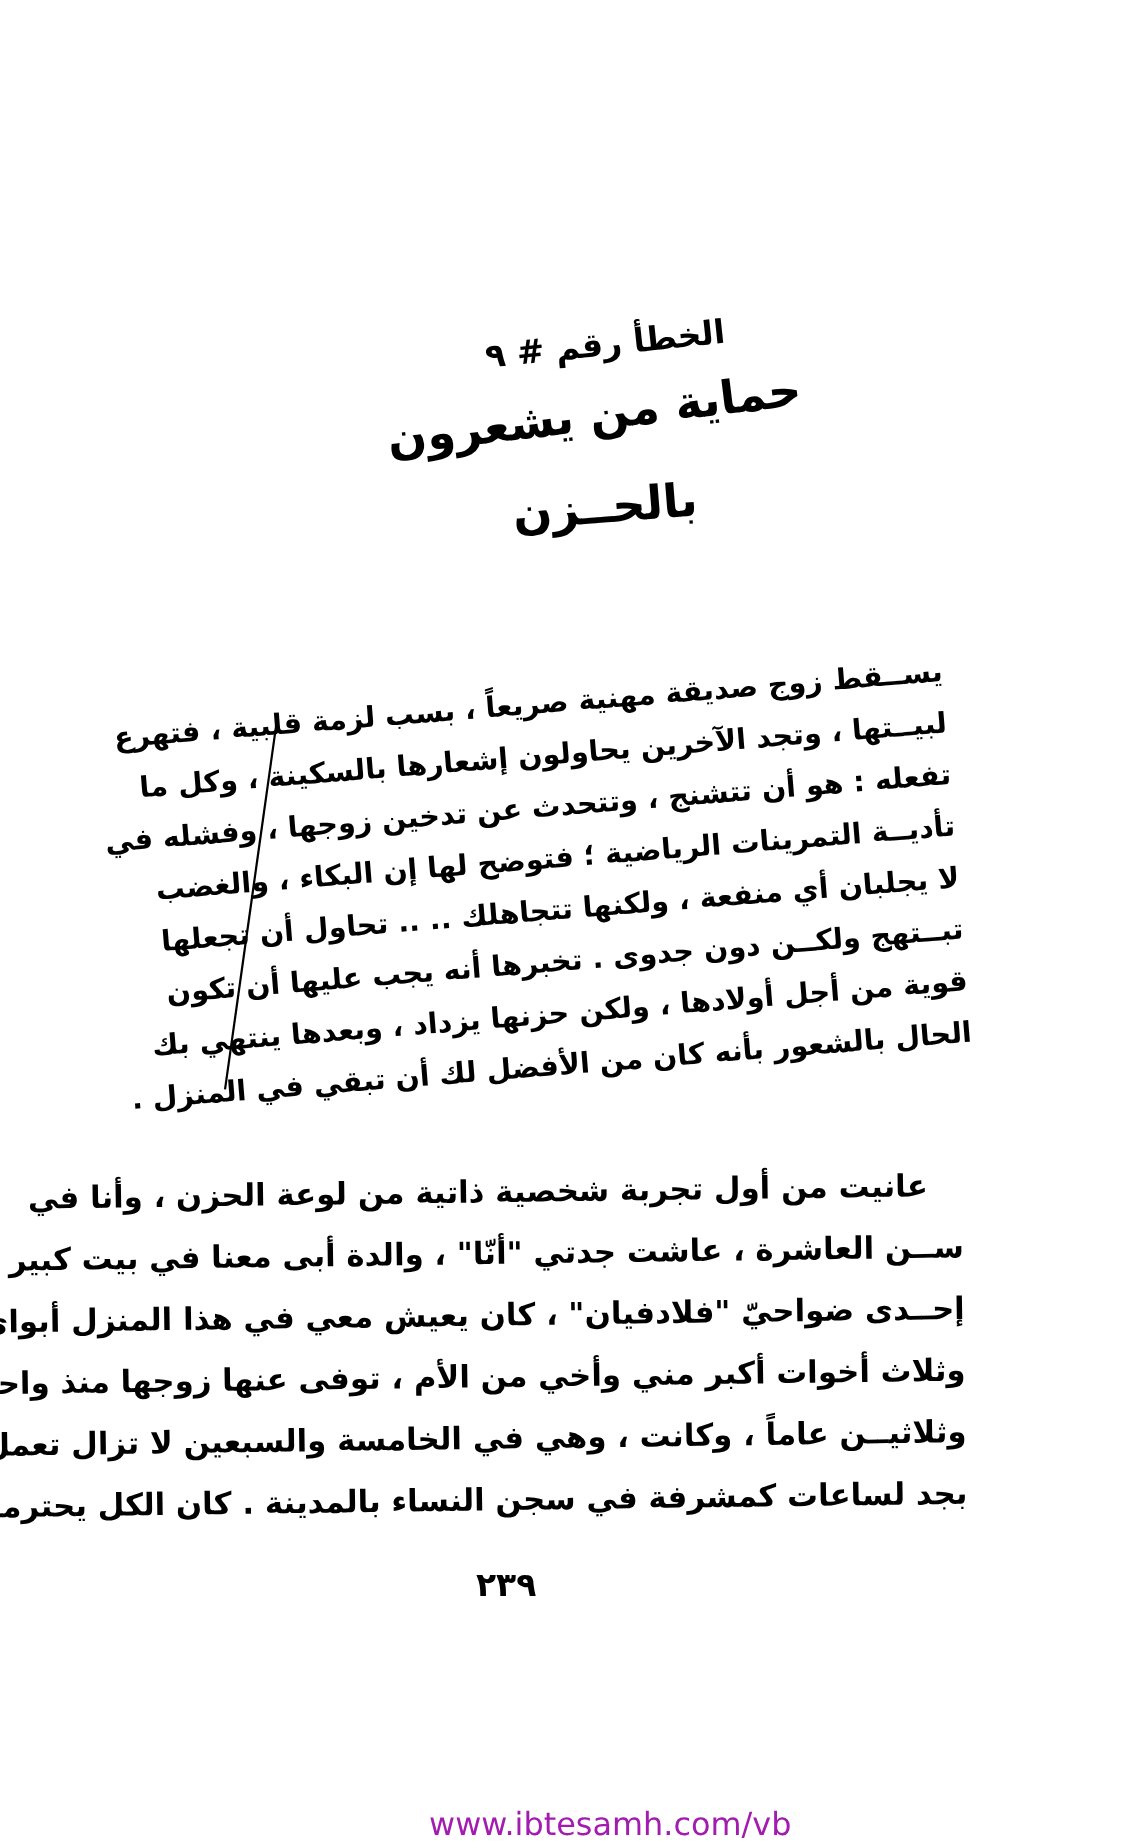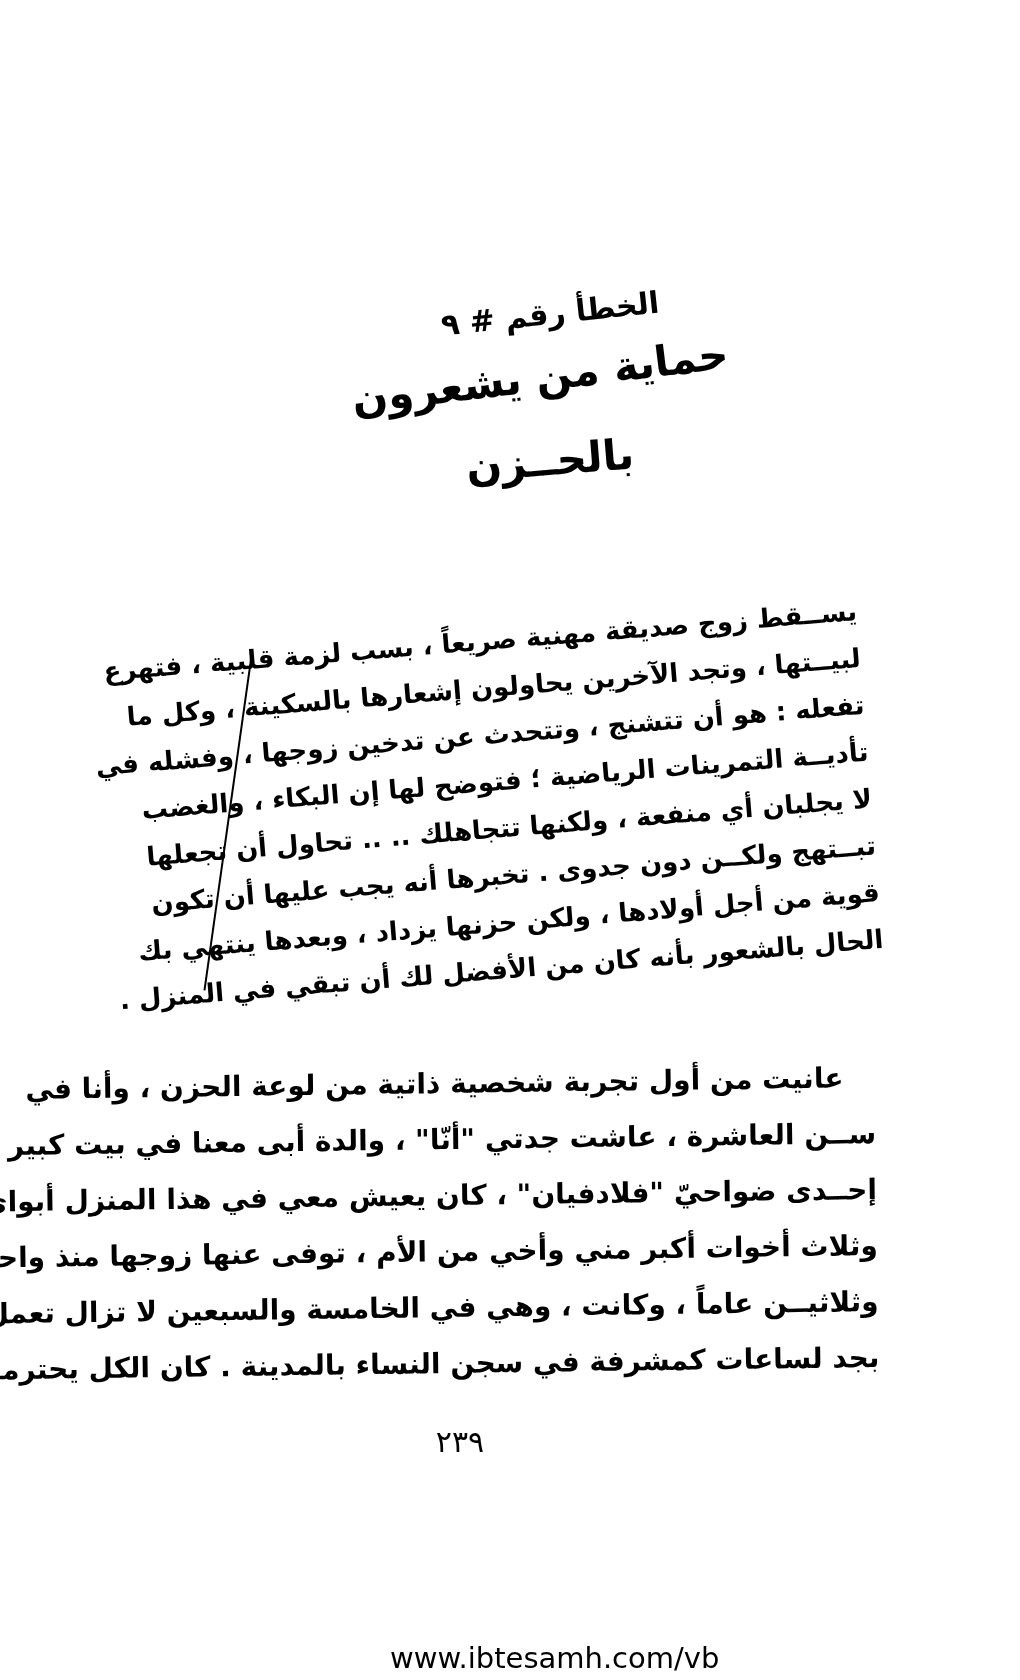--- a/index.html
+++ b/index.html
@@ -79,21 +79,21 @@
     direction: rtl;
     font-size: 28px; font-weight: 700;
     line-height: 56px;
   }
   .body-par .jline { height: 56px; }
   .body-par .first-line { padding-right: 32px; padding-left: 30px; }
 
   
   .page-number {
     left: 395px; top: 1424px; width: 130px;
-    font-size: 30px; font-weight: 400;
+    font-size: 30px; font-weight: 700;
     text-align: center;
     direction: rtl;
   }
 
   
   .watermark {
     left: 390px; top: 1641px; width: 280px;
     font-size: 29px; font-weight: 400;
     text-align: center;
     direction: ltr;
@@ -126,13 +126,13 @@
   <div class="jline first-line">عانيت من أول تجربة شخصية ذاتية من لوعة الحزن ، وأنا في</div>
   <div class="jline">ســن العاشرة ، عاشت جدتي "أنّا" ، والدة أبى معنا في بيت كبير في</div>
   <div class="jline">إحــدى ضواحيّ "فلادفيان" ، كان يعيش معي في هذا المنزل أبواي ،</div>
   <div class="jline">وثلاث أخوات أكبر مني وأخي من الأم ، توفى عنها زوجها منذ واحد</div>
   <div class="jline">وثلاثيــن عاماً ، وكانت ، وهي في الخامسة والسبعين لا تزال تعمل</div>
   <div class="jline">بجد لساعات كمشرفة في سجن النساء بالمدينة . كان الكل يحترمها ،</div>
 </div>
 
 <div class="abs page-number">٢٣٩</div>
 
-<div class="abs watermark" style="color: #000000;">www.ibtesamh.com/vb</div>
+<div class="abs watermark" style="color: #a21caf;">www.ibtesamh.com/vb</div>
 
 </body></html>

